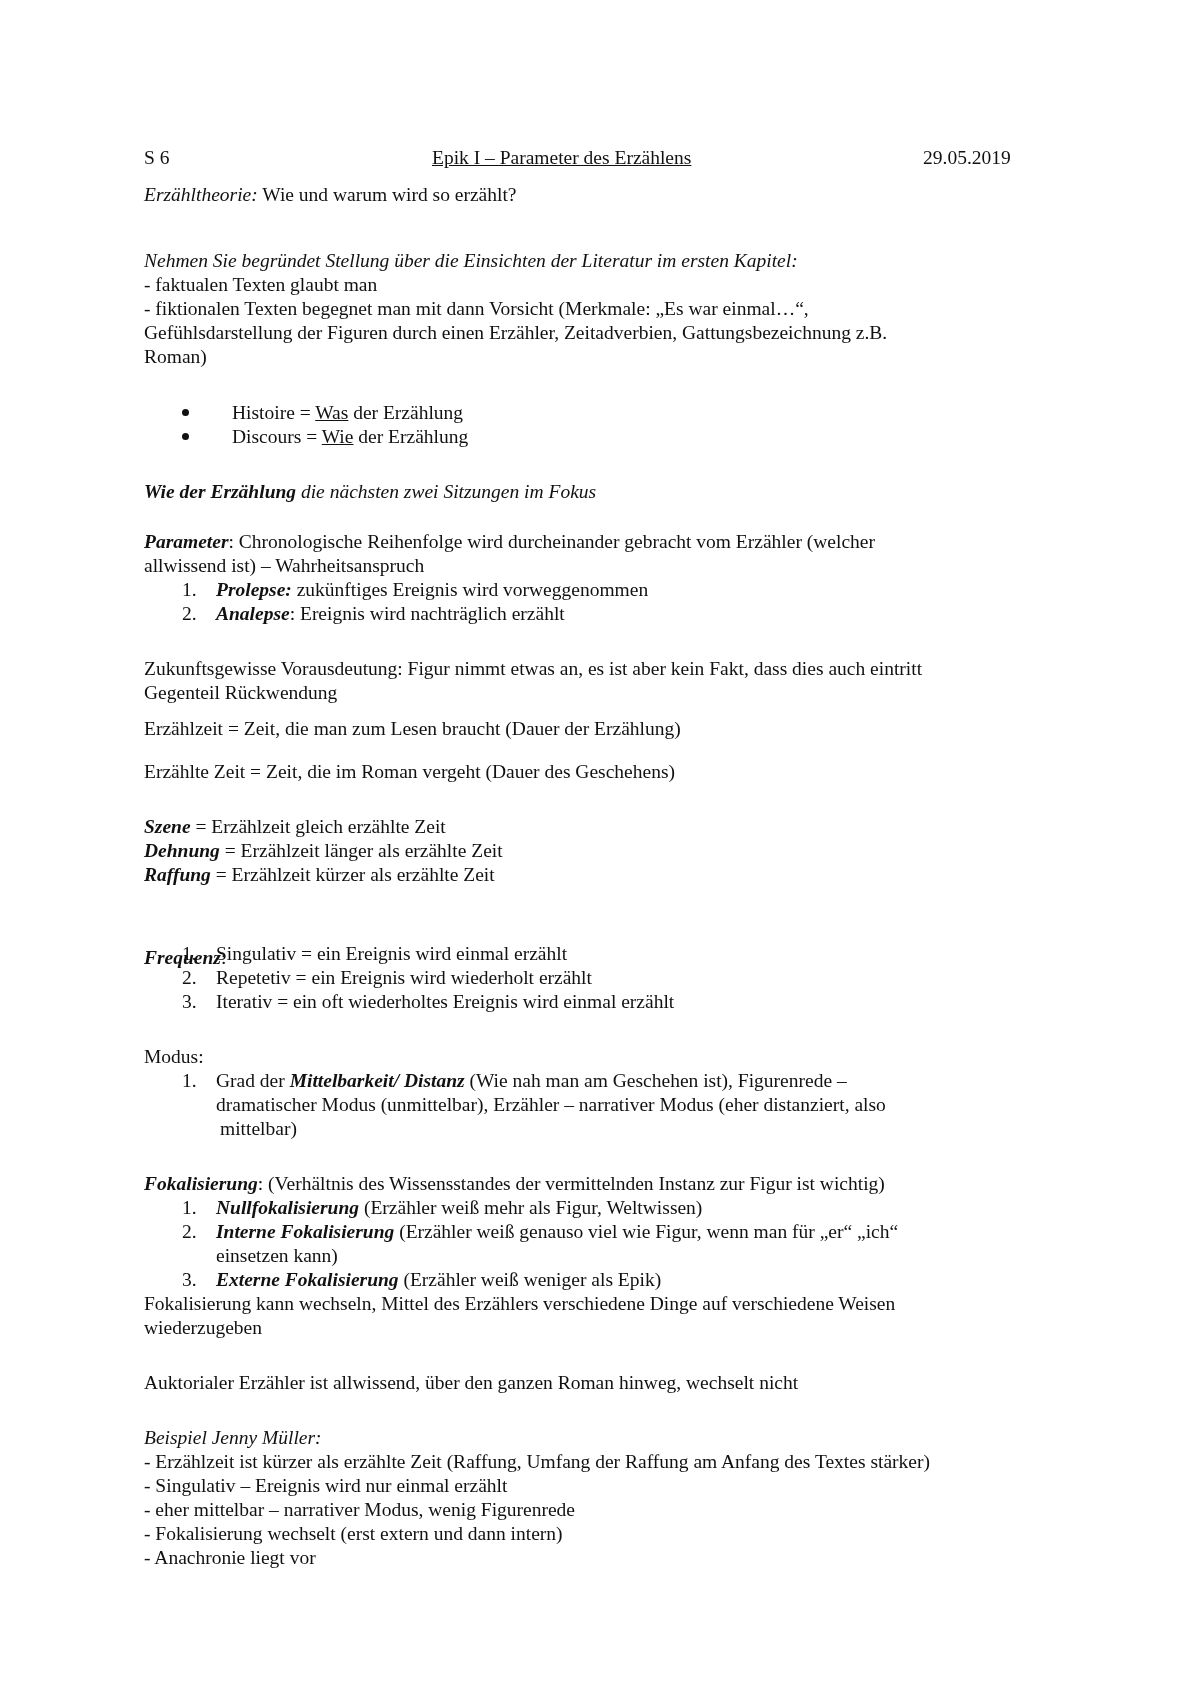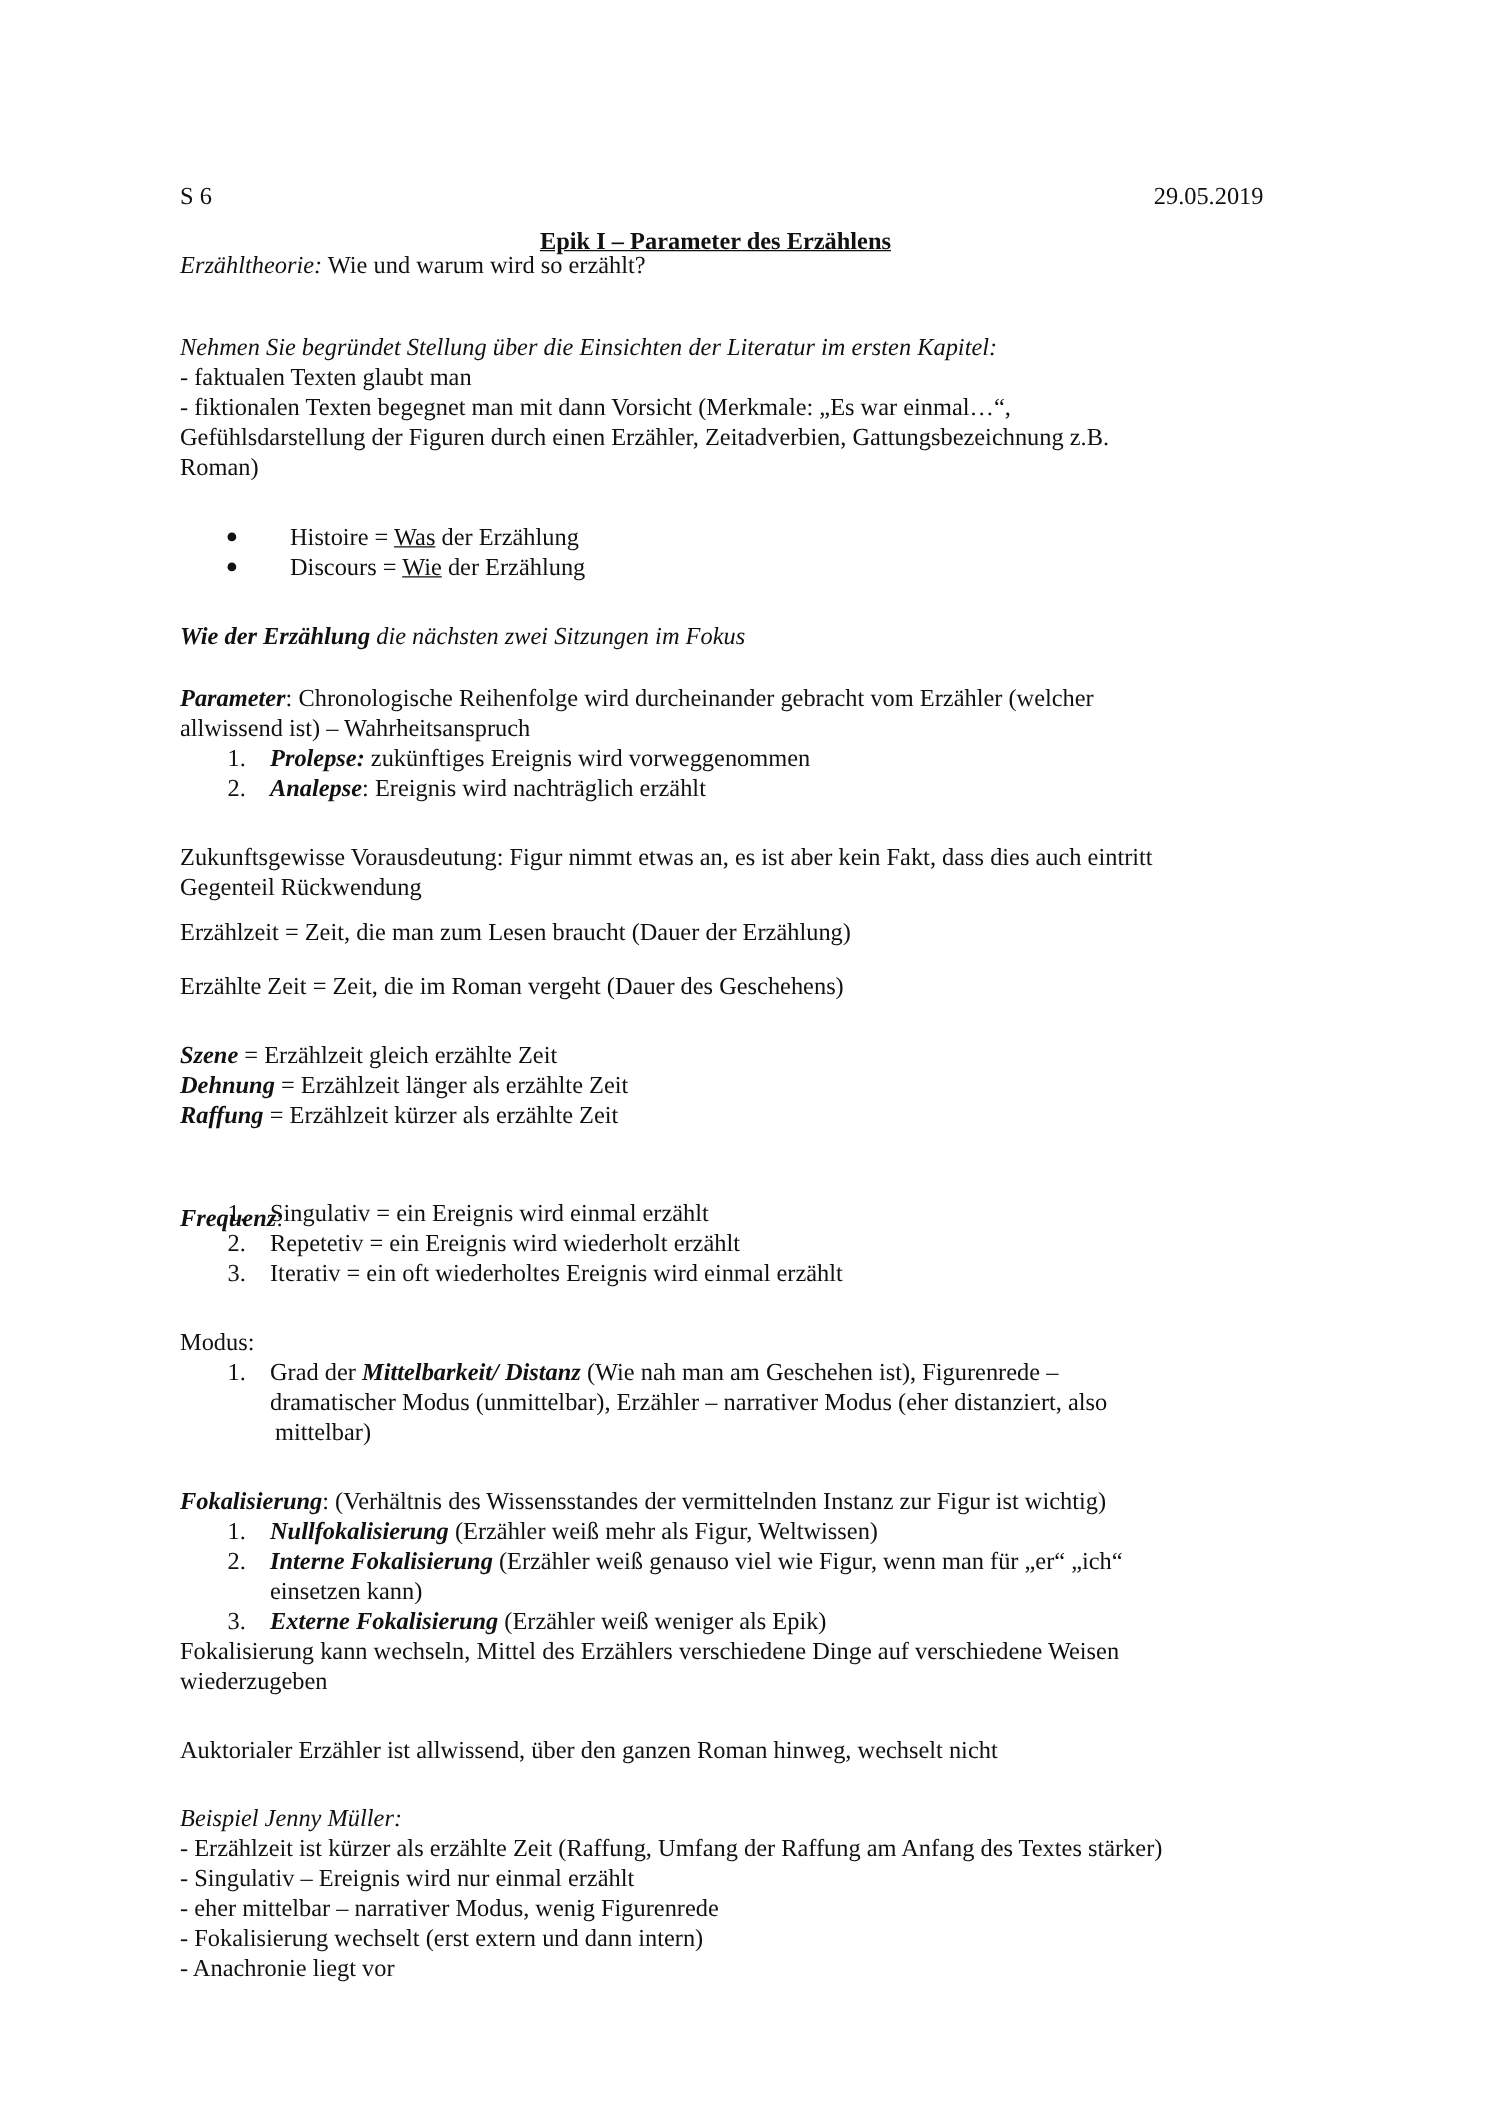--- a/index.html
+++ b/index.html
@@ -2,23 +2,23 @@
 <html><head>
   <meta charset="utf-8">
   <style>
     html, body { margin: 0; padding: 0; background: #ffffff; }
     body {
       width: 1200px; height: 1697px; position: relative; overflow: hidden;
       font-family: "Liberation Serif", serif; color: #111111;
       font-size: 19.5px;
     }
     .page { position: absolute; left: 144px; top: 0; width: 900px; }
-    .line { position: absolute; left: 0; white-space: nowrap; line-height: 24px; margin-top: 18px; }
+    .line { position: absolute; left: 0; white-space: nowrap; line-height: 24px; }
     .header-left { position: absolute; left: 0; top: 146px; line-height: 24px; }
-    .header-title { position: absolute; left: 288px; top: 146px; font-weight: bold; text-decoration: underline; line-height: 24px; margin-top: 36px; }
+    .header-title { position: absolute; left: 288px; top: 146px; font-weight: normal; text-decoration: underline; line-height: 24px; }
     .header-date { position: absolute; left: 779px; top: 146px; line-height: 24px; }
     .i { font-style: italic; }
     .b { font-weight: bold; font-style: italic; }
     .u { text-decoration: underline; }
     .bullet { position: absolute; left: 38px; }
     .bullet-text { position: absolute; left: 72px; white-space: nowrap; margin-left: 16px; }
     .num { position: absolute; left: 38px; }
     .num-text { position: absolute; left: 72px; white-space: nowrap; }
     .dot { display: inline-block; width: 7px; height: 7px; border-radius: 50%; background: #111; position: relative; top: -3px; }
   </style>

